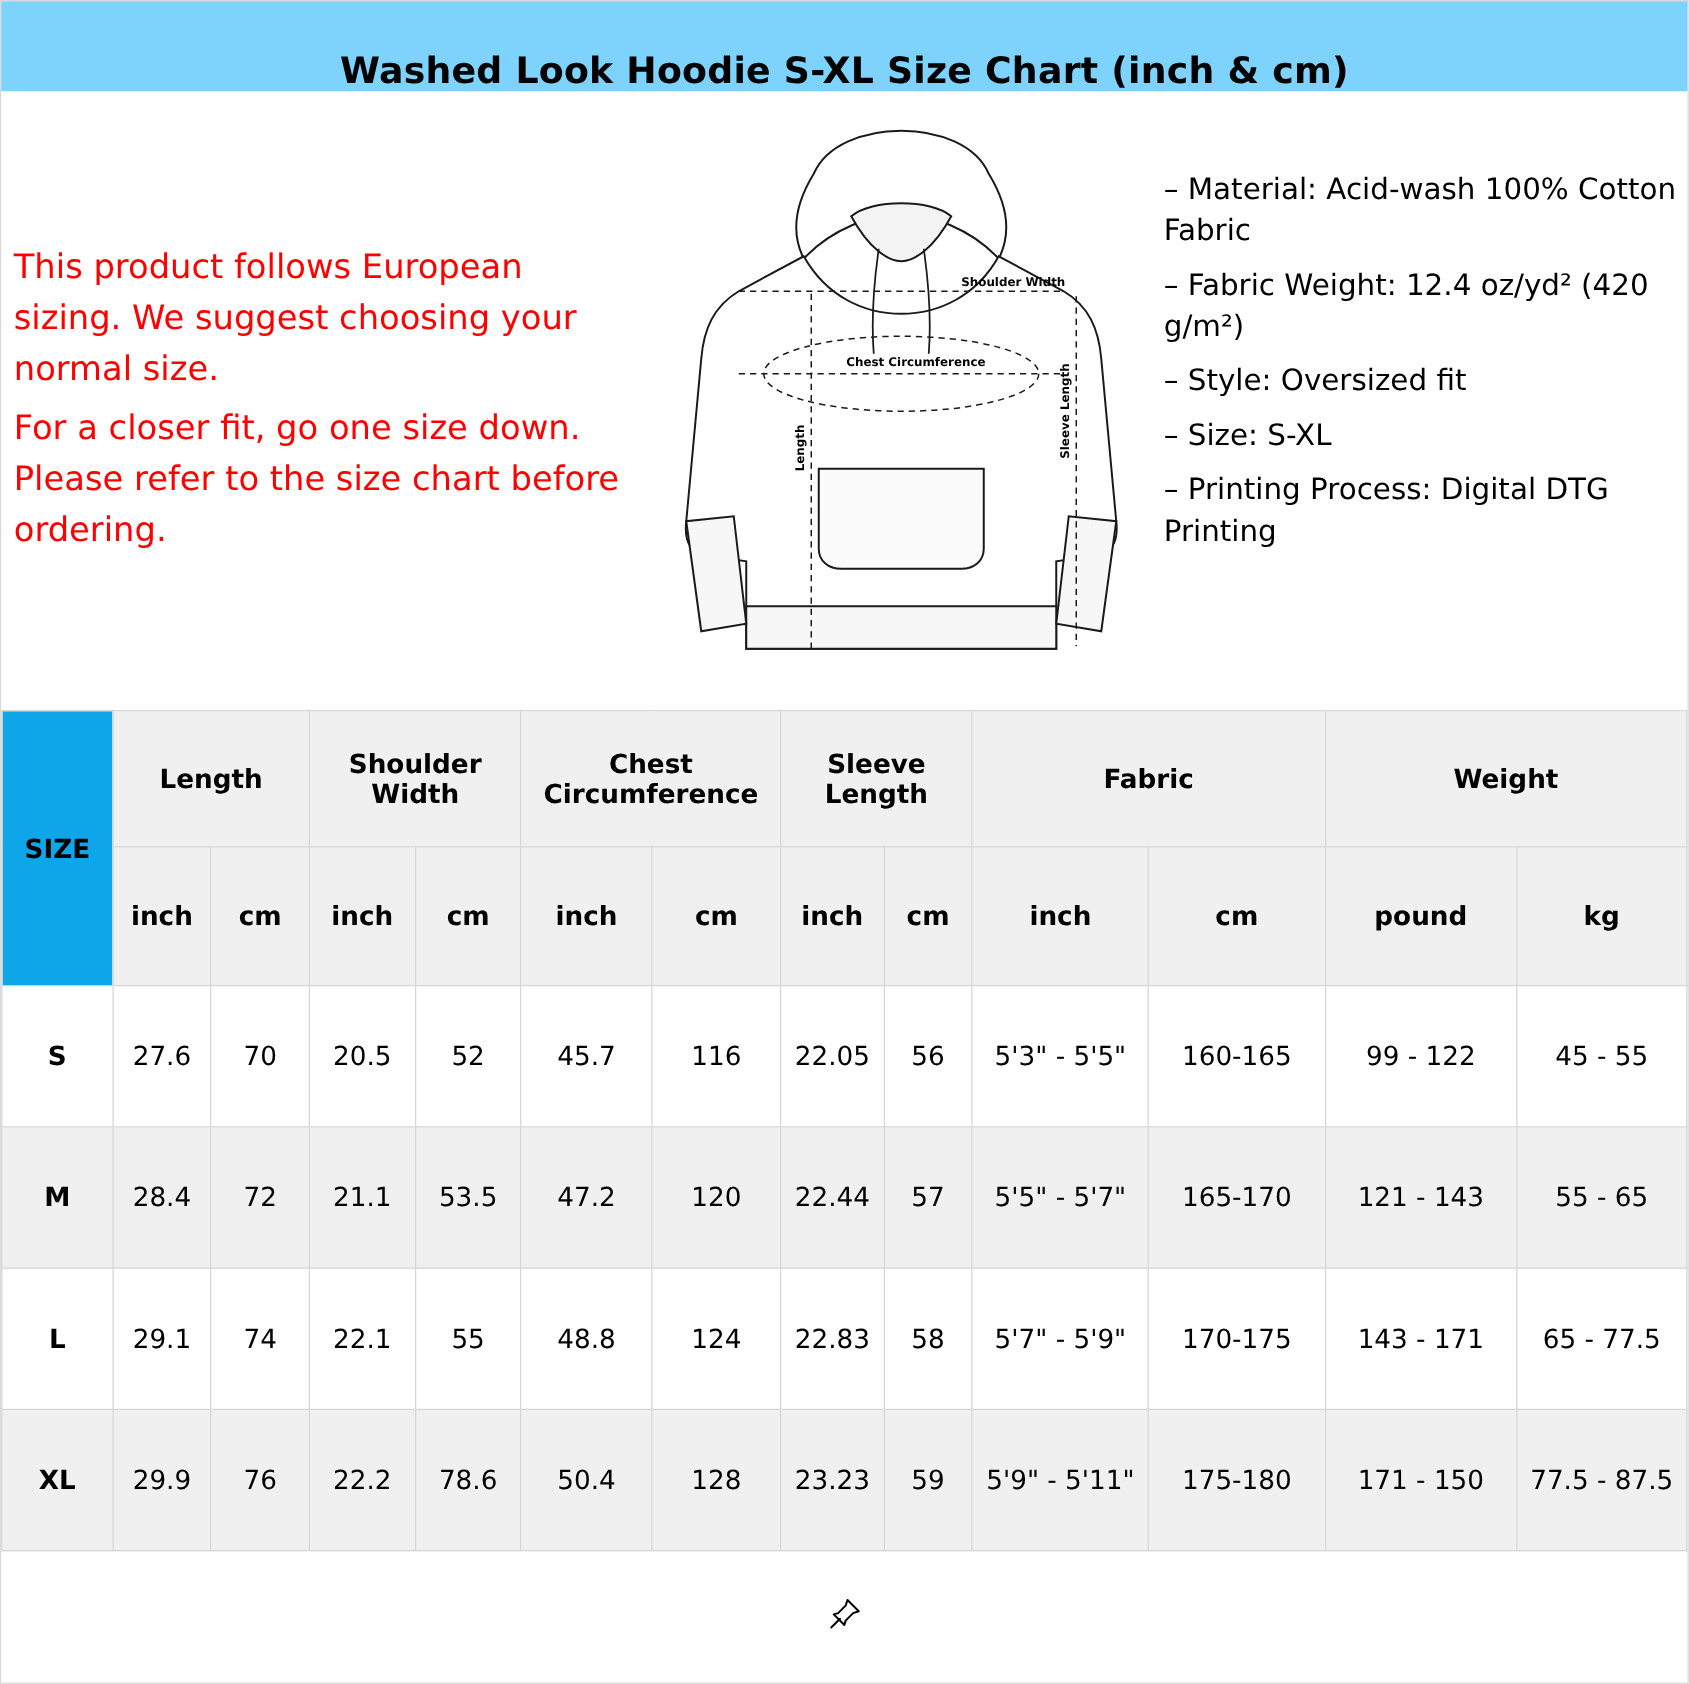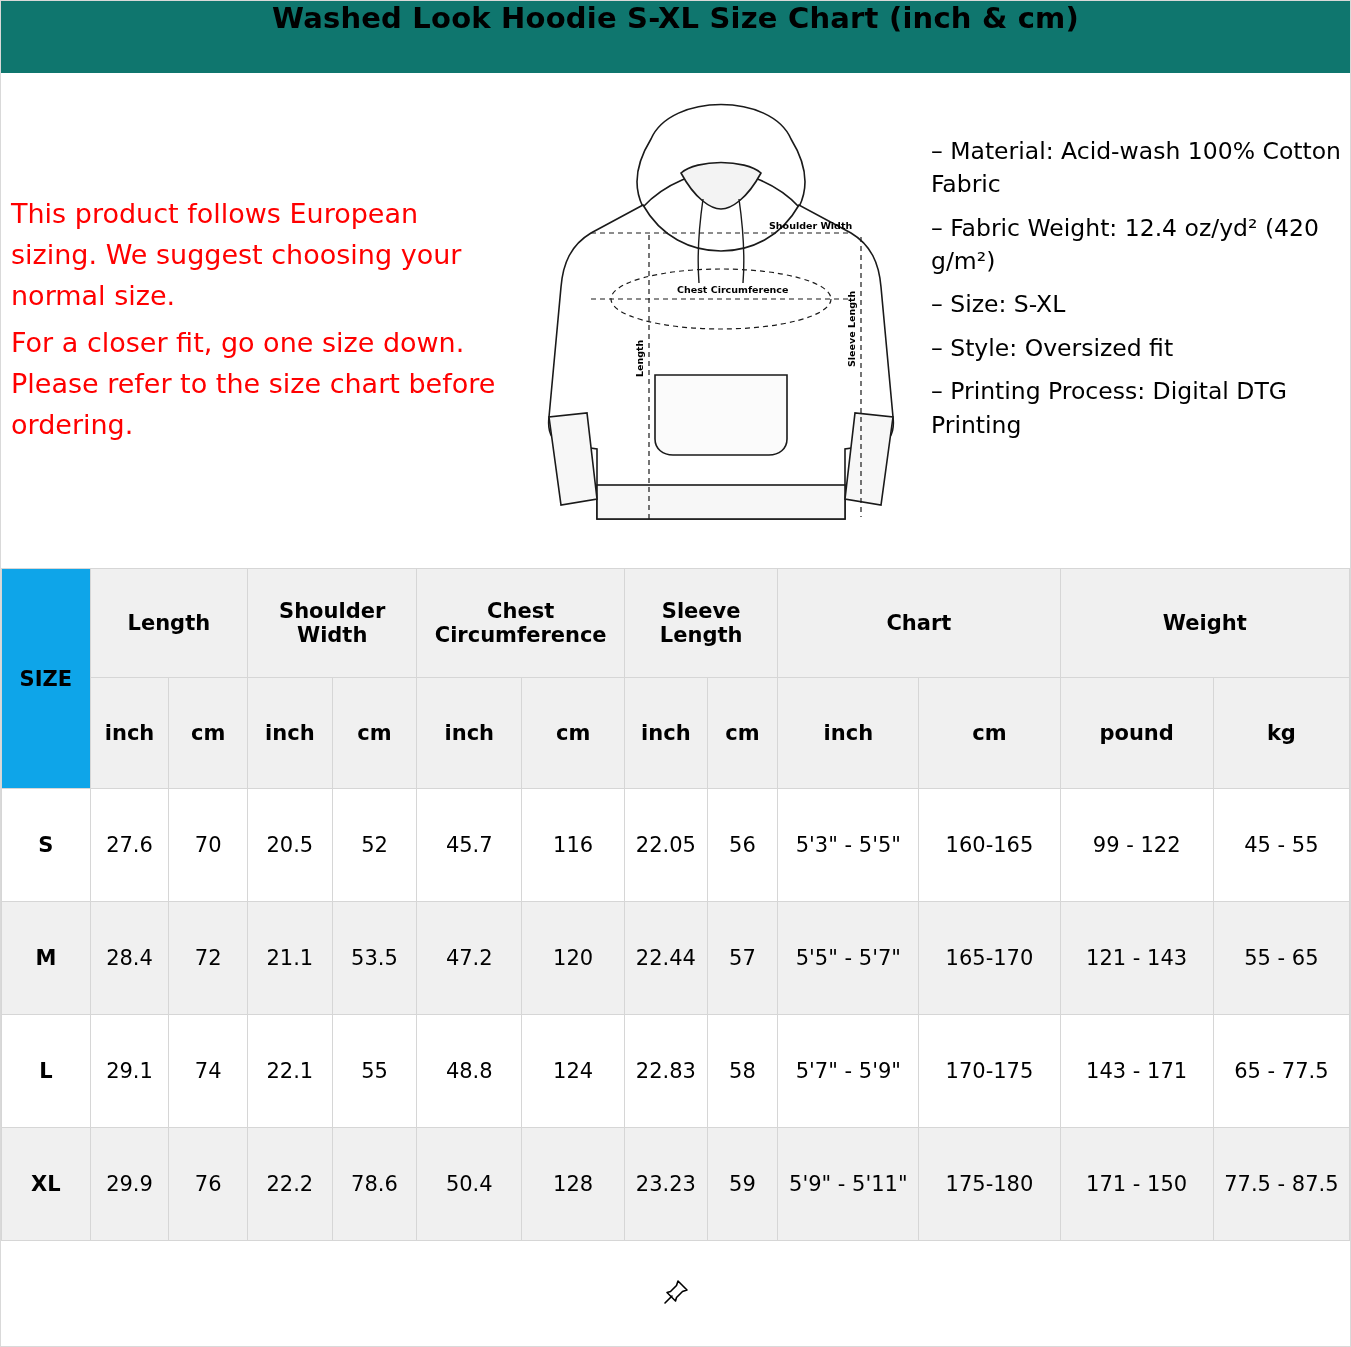--- a/index.html
+++ b/index.html
@@ -19,24 +19,24 @@
     height: 1347px;
     position: relative;
     display: flex;
     flex-direction: column;
     box-sizing: border-box;
     border: 1px solid #d9d9d9;
   }
 
   
   .title-bar {
-    background: #0f766e;
+    background: #7dd3fc;
     height: 72px;
     display: flex;
-    align-items: flex-start;
+    align-items: flex-end;
     justify-content: center;
     flex: 0 0 auto;
   }
   .title-bar h1 {
     margin: 0;
     font-size: 29px;
     font-weight: bold;
     letter-spacing: 0.2px;
     font-family: "DejaVu Sans", sans-serif;
   }
@@ -178,22 +178,22 @@
         <text class="hood-label" x="238" y="142">Shoulder Width</text>
         <text class="hood-label" x="146" y="206">Chest Circumference</text>
         <text class="hood-label" x="112" y="290" transform="rotate(-90 112 290)">Length</text>
         <text class="hood-label" x="324" y="280" transform="rotate(-90 324 280)">Sleeve Length</text>
       </svg>
     </div>
 
     <div class="specs-col">
       <p>– Material: Acid-wash 100% Cotton Fabric</p>
       <p>– Fabric Weight: 12.4 oz/yd² (420 g/m²)</p>
+      <p>– Style: Oversized fit</p>
       <p>– Size: S-XL</p>
-      <p>– Style: Oversized fit</p>
       <p>– Printing Process: Digital DTG Printing</p>
     </div>
   </div>
 
   <table class="size-table">
     <colgroup>
       <col style="width:88px">
       <col style="width:78px">
         <col style="width:78px">
       <col style="width:84px">
@@ -207,21 +207,21 @@
       <col style="width:152px">
         <col style="width:135px">
     </colgroup>
     <thead>
       <tr class="grp-row">
         <th class="size-corner" rowspan="2">SIZE</th>
         <th colspan="2">Length</th>
         <th colspan="2">Shoulder Width</th>
         <th colspan="2">Chest Circumference</th>
         <th colspan="2">Sleeve Length</th>
-        <th colspan="2">Chart</th>
+        <th colspan="2">Fabric</th>
         <th colspan="2">Weight</th>
       </tr>
       <tr class="unit-row">
         <th>inch</th>
         <th>cm</th>
         <th>inch</th>
         <th>cm</th>
         <th>inch</th>
         <th>cm</th>
         <th>inch</th>

